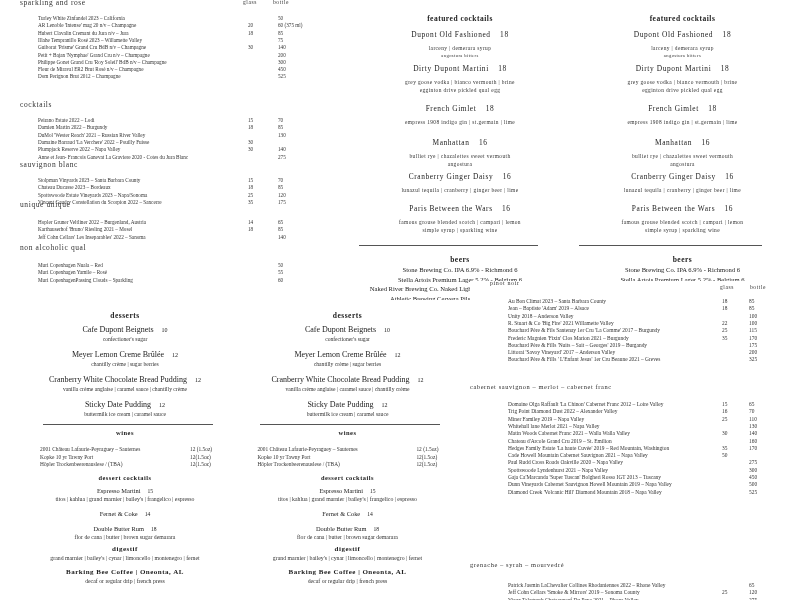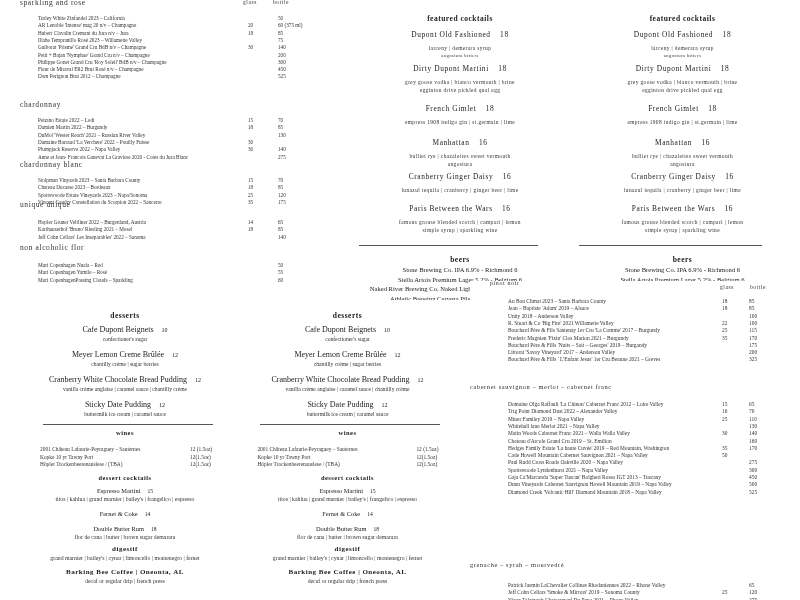--- a/index.html
+++ b/index.html
@@ -29,37 +29,37 @@
   <div id="lw-rows">
       <div class="row" style="left:38px;top:15px;"><span class="c1">Turley White Zinfandel 2023 – California</span><span class="c2" style="left:210px;"></span><span class="c3" style="left:240px;">50</span></div>
       <div class="row" style="left:38px;top:22.3px;"><span class="c1">AR Lenoble 'Intense' mag 20 n/v – Champagne</span><span class="c2" style="left:210px;">20</span><span class="c3" style="left:240px;">60 (375 ml)</span></div>
       <div class="row" style="left:38px;top:29.6px;"><span class="c1">Hubert Clavalin Cremant du Jura n/v – Jura</span><span class="c2" style="left:210px;">18</span><span class="c3" style="left:240px;">85</span></div>
       <div class="row" style="left:38px;top:36.9px;"><span class="c1">Illahe Tempranillo Rosé 2023 – Willamette Valley</span><span class="c2" style="left:210px;"></span><span class="c3" style="left:240px;">75</span></div>
       <div class="row" style="left:38px;top:44.2px;"><span class="c1">Guiborat 'Prisme' Grand Cru BdB n/v – Champagne</span><span class="c2" style="left:210px;">30</span><span class="c3" style="left:240px;">140</span></div>
       <div class="row" style="left:38px;top:51.5px;"><span class="c1">Petit + Bajan 'Nymphae' Grand Cru n/v – Champagne</span><span class="c2" style="left:210px;"></span><span class="c3" style="left:240px;">200</span></div>
       <div class="row" style="left:38px;top:58.8px;"><span class="c1">Philippe Gonet Grand Cru 'Roy Soleil' BdB n/v – Champagne</span><span class="c2" style="left:210px;"></span><span class="c3" style="left:240px;">300</span></div>
       <div class="row" style="left:38px;top:66.1px;"><span class="c1">Fleur de Miraval ER2 Brut Rosé n/v – Champagne</span><span class="c2" style="left:210px;"></span><span class="c3" style="left:240px;">450</span></div>
       <div class="row" style="left:38px;top:73.4px;"><span class="c1">Dom Perignon Brut 2012 – Champagne</span><span class="c2" style="left:210px;"></span><span class="c3" style="left:240px;">525</span></div>
-      <div class="hdr" style="left:20px;top:100px;">chardonnay</div>
+      <div class="hdr" style="left:20px;top:100px;">cocktails</div>
       <div class="row" style="left:38px;top:117px;"><span class="c1">Peirano Estate 2022 – Lodi</span><span class="c2" style="left:210px;">15</span><span class="c3" style="left:240px;">70</span></div>
       <div class="row" style="left:38px;top:124.3px;"><span class="c1">Damien Martin 2022 – Burgundy</span><span class="c2" style="left:210px;">18</span><span class="c3" style="left:240px;">85</span></div>
       <div class="row" style="left:38px;top:131.6px;"><span class="c1">DuMol 'Wester Reach' 2021 – Russian River Valley</span><span class="c2" style="left:210px;"></span><span class="c3" style="left:240px;">130</span></div>
       <div class="row" style="left:38px;top:138.9px;"><span class="c1">Damaine Barraud 'La Verchere' 2022 – Pouilly Fuisse</span><span class="c2" style="left:210px;">30</span><span class="c3" style="left:240px;"></span></div>
       <div class="row" style="left:38px;top:146.2px;"><span class="c1">Plumpjack Reserve 2022 – Napa Valley</span><span class="c2" style="left:210px;">30</span><span class="c3" style="left:240px;">140</span></div>
       <div class="row" style="left:38px;top:153.5px;"><span class="c1">Anne et Jean- Francois Ganevat La Graviere 2020 - Cotes du Jura Blanc</span><span class="c2" style="left:210px;"></span><span class="c3" style="left:240px;">275</span></div>
-      <div class="hdr" style="left:20px;top:160px;">chardonnay blanc</div>
+      <div class="hdr" style="left:20px;top:160px;">sauvignon blanc</div>
       <div class="row" style="left:38px;top:177px;"><span class="c1">Stolpman Vinyards 2023 – Santa Barbara County</span><span class="c2" style="left:210px;">15</span><span class="c3" style="left:240px;">70</span></div>
       <div class="row" style="left:38px;top:184.3px;"><span class="c1">Chateau Ducasse 2023 – Bordeaux</span><span class="c2" style="left:210px;">18</span><span class="c3" style="left:240px;">85</span></div>
       <div class="row" style="left:38px;top:191.6px;"><span class="c1">Spottswoode Estate Vineyards 2023 – Napa/Sonoma</span><span class="c2" style="left:210px;">25</span><span class="c3" style="left:240px;">120</span></div>
       <div class="row" style="left:38px;top:198.9px;"><span class="c1">Vincent Gaudry Constellation du Scorpion 2022 – Sancerre</span><span class="c2" style="left:210px;">35</span><span class="c3" style="left:240px;">175</span></div>
       <div class="hdr" style="left:20px;top:200px;">unique unique</div>
       <div class="row" style="left:38px;top:219px;"><span class="c1">Hopler Gruner Veltliner 2022 – Burgenland, Austria</span><span class="c2" style="left:210px;">14</span><span class="c3" style="left:240px;">65</span></div>
       <div class="row" style="left:38px;top:226.3px;"><span class="c1">Karthauserhof 'Bruno' Riesling 2021 – Mosel</span><span class="c2" style="left:210px;">18</span><span class="c3" style="left:240px;">85</span></div>
       <div class="row" style="left:38px;top:233.6px;"><span class="c1">Jeff Cohn Cellars' Les Inseparables' 2022 – Sanoma</span><span class="c2" style="left:210px;"></span><span class="c3" style="left:240px;">140</span></div>
-      <div class="hdr" style="left:20px;top:243px;">non alcoholic flor</div>
+      <div class="hdr" style="left:20px;top:243px;">non alcoholic qual</div>
       <div class="row" style="left:38px;top:262px;"><span class="c1">Muri Copenhagen Nuala – Red</span><span class="c2" style="left:210px;"></span><span class="c3" style="left:240px;">50</span></div>
       <div class="row" style="left:38px;top:269.3px;"><span class="c1">Muri Copenhagen Yamile – Rosé</span><span class="c2" style="left:210px;"></span><span class="c3" style="left:240px;">55</span></div>
       <div class="row" style="left:38px;top:276.6px;"><span class="c1">Muri CopenhagenPassing Clouds – Sparkling</span><span class="c2" style="left:210px;"></span><span class="c3" style="left:240px;">60</span></div>
     </div>
 </div>
 
 <div class="page" style="left:345px;top:0;width:230px;height:300px;">
   <div id="ck1">
       <div class="ctr sect" style="left:0;width:230px;top:14px;">featured cocktails</div>
       <div class="ctr ck-item" style="left:0;width:230px;top:30px;"><span>Dupont Old Fashioned</span>   <span style="margin-left:7px;">18</span></div>

